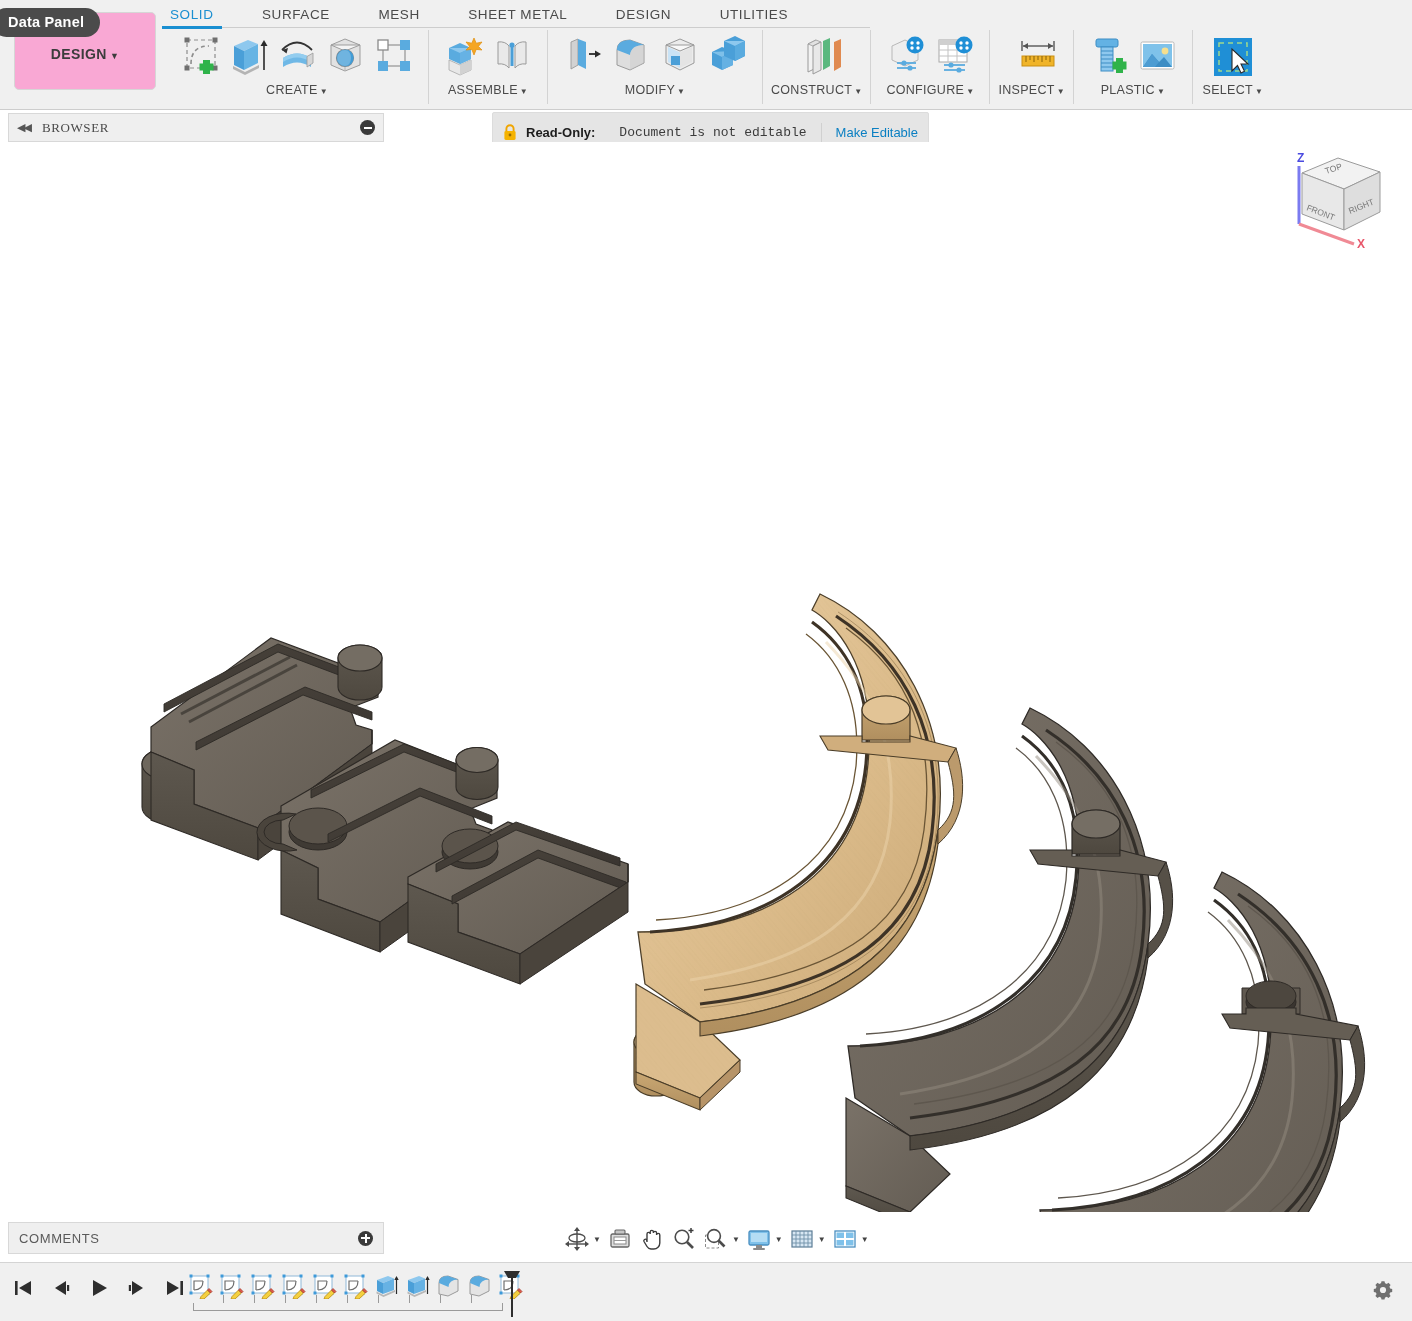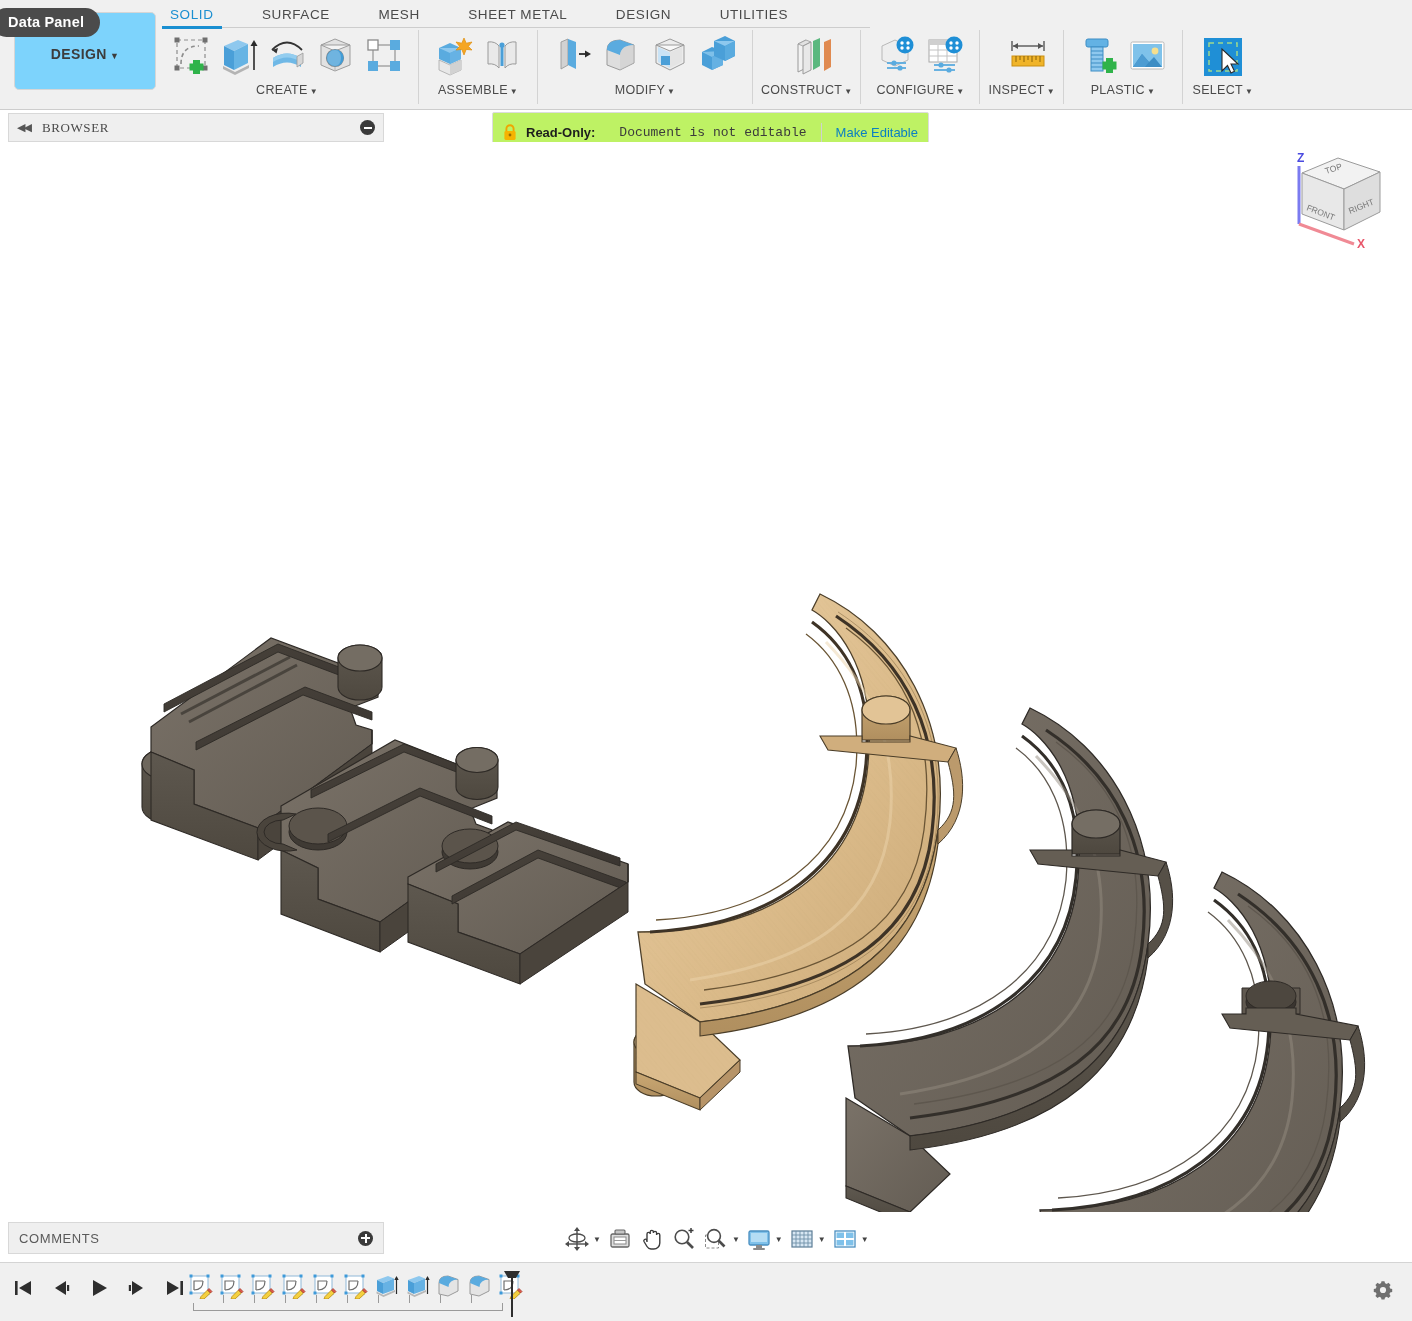--- a/index.html
+++ b/index.html
@@ -12,21 +12,21 @@
   #app { position: relative; width: 1412px; height: 1321px; }
 
   
   .ribbon {
     position: absolute; left: 0; top: 0; width: 1412px; height: 110px;
     background: #f0f0f0;
     border-bottom: 1px solid #cdcdcd;
   }
   .design-box {
     position: absolute; left: 14px; top: 12px; width: 142px; height: 78px;
-    background: #7dd3fc; border: 1px solid #d6d6d6; border-radius: 5px;
+    background: #f9a8d4; border: 1px solid #d6d6d6; border-radius: 5px;
   }
   .design-label {
     position: absolute; left: 0; right: 0; top: 33px;
     text-align: center; font-size: 14px; font-weight: bold; color: #3c3c3c;
     letter-spacing: .4px;
   }
   .design-label .caret { font-size: 9px; margin-left: 3px; }
 
   .data-panel-badge {
     position: absolute; left: -8px; top: 8px;
@@ -49,36 +49,36 @@
   .tab.active::after {
     content: ""; position: absolute; left: -8px; right: -8px; bottom: -2px;
     height: 3px; background: #1a8fd1;
   }
   .tabs-underline {
     position: absolute; left: 170px; top: 27px; width: 700px;
     height: 1px; background: #cdcdcd;
   }
 
   
-  .rgroups { position: absolute; left: 156px; top: 30px; height: 78px; display: flex; align-items: flex-start;}
+  .rgroups { position: absolute; left: 166px; top: 30px; height: 78px; display: flex; align-items: flex-start;}
   .rgroup { position: relative; padding: 0 8px; height: 74px; }
   .rgroup + .rgroup { border-left: 1px solid #d3d3d3; }
   .ricons { display: flex; align-items: center; height: 52px; gap: 2px; padding: 0 4px;}
   .ricon { width: 46px; height: 48px; position: relative; cursor: default; }
   .rlabel {
     text-align: center; font-size: 12.5px; color: #4a4a4a; letter-spacing: .3px;
     margin-top: 1px;
   }
   .rlabel .caret { font-size: 8px; margin-left: 2px; }
 
   
   .readonly {
     position: absolute; left: 492px; top: 112px;
     height: 41px; display: flex; align-items: center;
-    background: #bef264; border: 1px solid #dcdcdc; border-radius: 2px;
+    background: #e5e5e5; border: 1px solid #dcdcdc; border-radius: 2px;
     padding: 0 10px; font-size: 13px; color: #333;
   }
   .ro-lock { margin-right: 9px; display:flex; }
   .ro-label { font-weight: bold; color: #1d1d1d; }
   .ro-msg { margin-left: 24px; color: #3b3b3b; font-family: Liberation Mono, monospace; }
   .ro-sep { width: 1px; height: 20px; background: #d0d0d0; margin: 0 14px; }
   .ro-link { color: #0a7fc2; cursor: pointer; }
 
   
   .browser {

